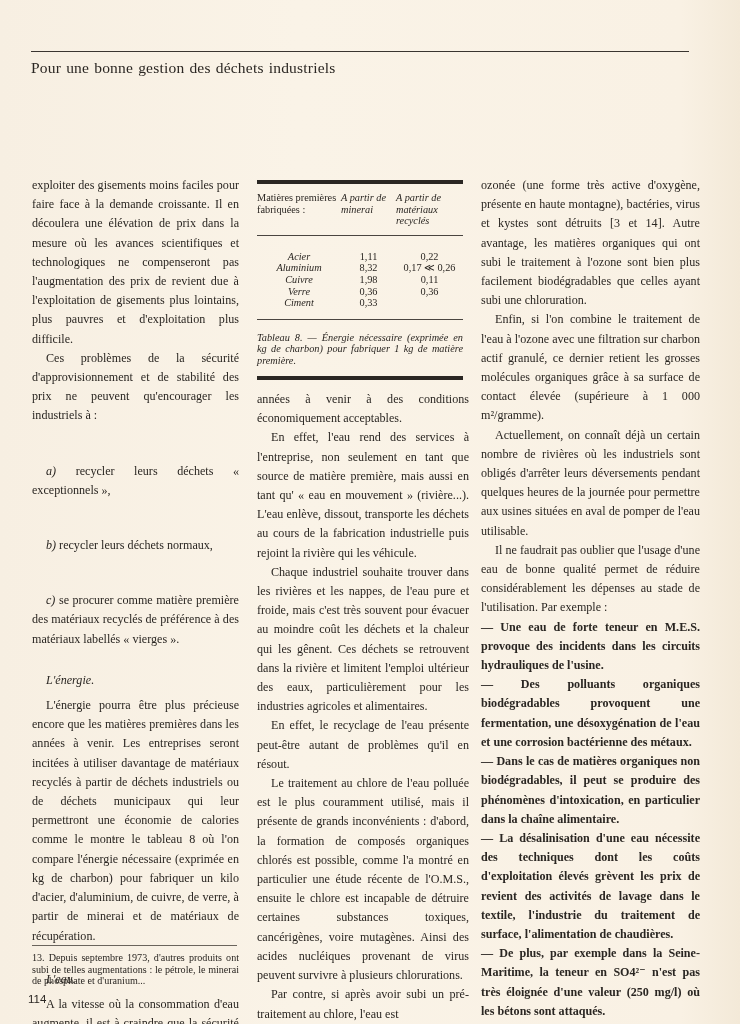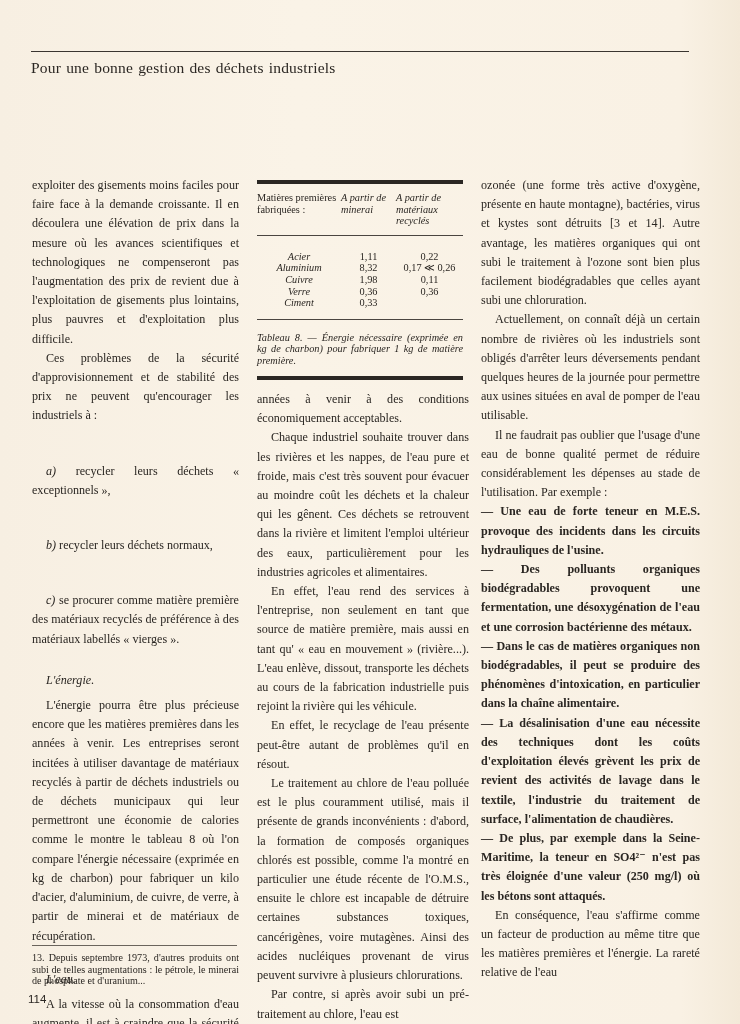--- a/index.html
+++ b/index.html
@@ -133,29 +133,30 @@
         </tr>
       </tbody>
     </table>
     <div class="thin-rule" style="margin-top:10px"></div>
     <div class="caption">Tableau 8. — Énergie nécessaire (exprimée en kg de charbon) pour fabriquer 1 kg de matière première.</div>
     <div class="thick-rule" style="margin-top:10px"></div>
   </div>
 
   <div class="col col2" style="top:390px">
     <p class="noind">années à venir à des conditions économiquement acceptables.</p>
+    <p>En effet, l'eau rend des services à l'entreprise, non seulement en tant que source de matière première, mais aussi en tant qu' « eau en mouvement » (rivière...). L'eau enlève, dissout, transporte les déchets au cours de la fabrication industrielle puis rejoint la rivière qui les véhicule.</p>
     <p>Chaque industriel souhaite trouver dans les rivières et les nappes, de l'eau pure et froide, mais c'est très souvent pour évacuer au moindre coût les déchets et la chaleur qui les gênent. Ces déchets se retrouvent dans la rivière et limitent l'emploi ultérieur des eaux, particulièrement pour les industries agricoles et alimentaires.</p>
-    <p>En effet, l'eau rend des services à l'entreprise, non seulement en tant que source de matière première, mais aussi en tant qu' « eau en mouvement » (rivière...). L'eau enlève, dissout, transporte les déchets au cours de la fabrication industrielle puis rejoint la rivière qui les véhicule.</p>
     <p>En effet, le recyclage de l'eau présente peut-être autant de problèmes qu'il en résout.</p>
     <p>Le traitement au chlore de l'eau polluée est le plus couramment utilisé, mais il présente de grands inconvénients : d'abord, la formation de composés organiques chlorés est possible, comme l'a montré en particulier une étude récente de l'O.M.S., ensuite le chlore est incapable de détruire certaines substances toxiques, cancérigènes, voire mutagènes. Ainsi des acides nucléiques provenant de virus peuvent survivre à plusieurs chlorurations.</p>
     <p>Par contre, si après avoir subi un pré-traitement au chlore, l'eau est</p>
   </div>
 
   <div class="col col3">
     <p class="noind">ozonée (une forme très active d'oxygène, présente en haute montagne), bactéries, virus et kystes sont détruits [3 et 14]. Autre avantage, les matières organiques qui ont subi le traitement à l'ozone sont bien plus facilement biodégradables que celles ayant subi une chloruration.</p>
+    <p>Enfin, si l'on combine le traitement de l'eau à l'ozone avec une filtration sur charbon actif granulé, ce dernier retient les grosses molécules organiques grâce à sa surface de contact élevée (supérieure à 1 000 m²/gramme).</p>
     <p>Actuellement, on connaît déjà un certain nombre de rivières où les industriels sont obligés d'arrêter leurs déversements pendant quelques heures de la journée pour permettre aux usines situées en aval de pomper de l'eau utilisable.</p>
     <p>Il ne faudrait pas oublier que l'usage d'une eau de bonne qualité permet de réduire considérablement les dépenses au stade de l'utilisation. Par exemple :</p>
     <p class="dash">— Une eau de forte teneur en M.E.S. provoque des incidents dans les circuits hydrauliques de l'usine.</p>
     <p class="dash">— Des polluants organiques biodégradables provoquent une fermentation, une désoxygénation de l'eau et une corrosion bactérienne des métaux.</p>
     <p class="dash">— Dans le cas de matières organiques non biodégradables, il peut se produire des phénomènes d'intoxication, en particulier dans la chaîne alimentaire.</p>
     <p class="dash">— La désalinisation d'une eau nécessite des techniques dont les coûts d'exploitation élevés grèvent les prix de revient des activités de lavage dans le textile, l'industrie du traitement de surface, l'alimentation de chaudières.</p>
     <p class="dash">— De plus, par exemple dans la Seine-Maritime, la teneur en SO4²⁻ n'est pas très éloignée d'une valeur (250 mg/l) où les bétons sont attaqués.</p>
     <p>En conséquence, l'eau s'affirme comme un facteur de production au même titre que les matières premières et l'énergie. La rareté relative de l'eau</p>
   </div>
 

